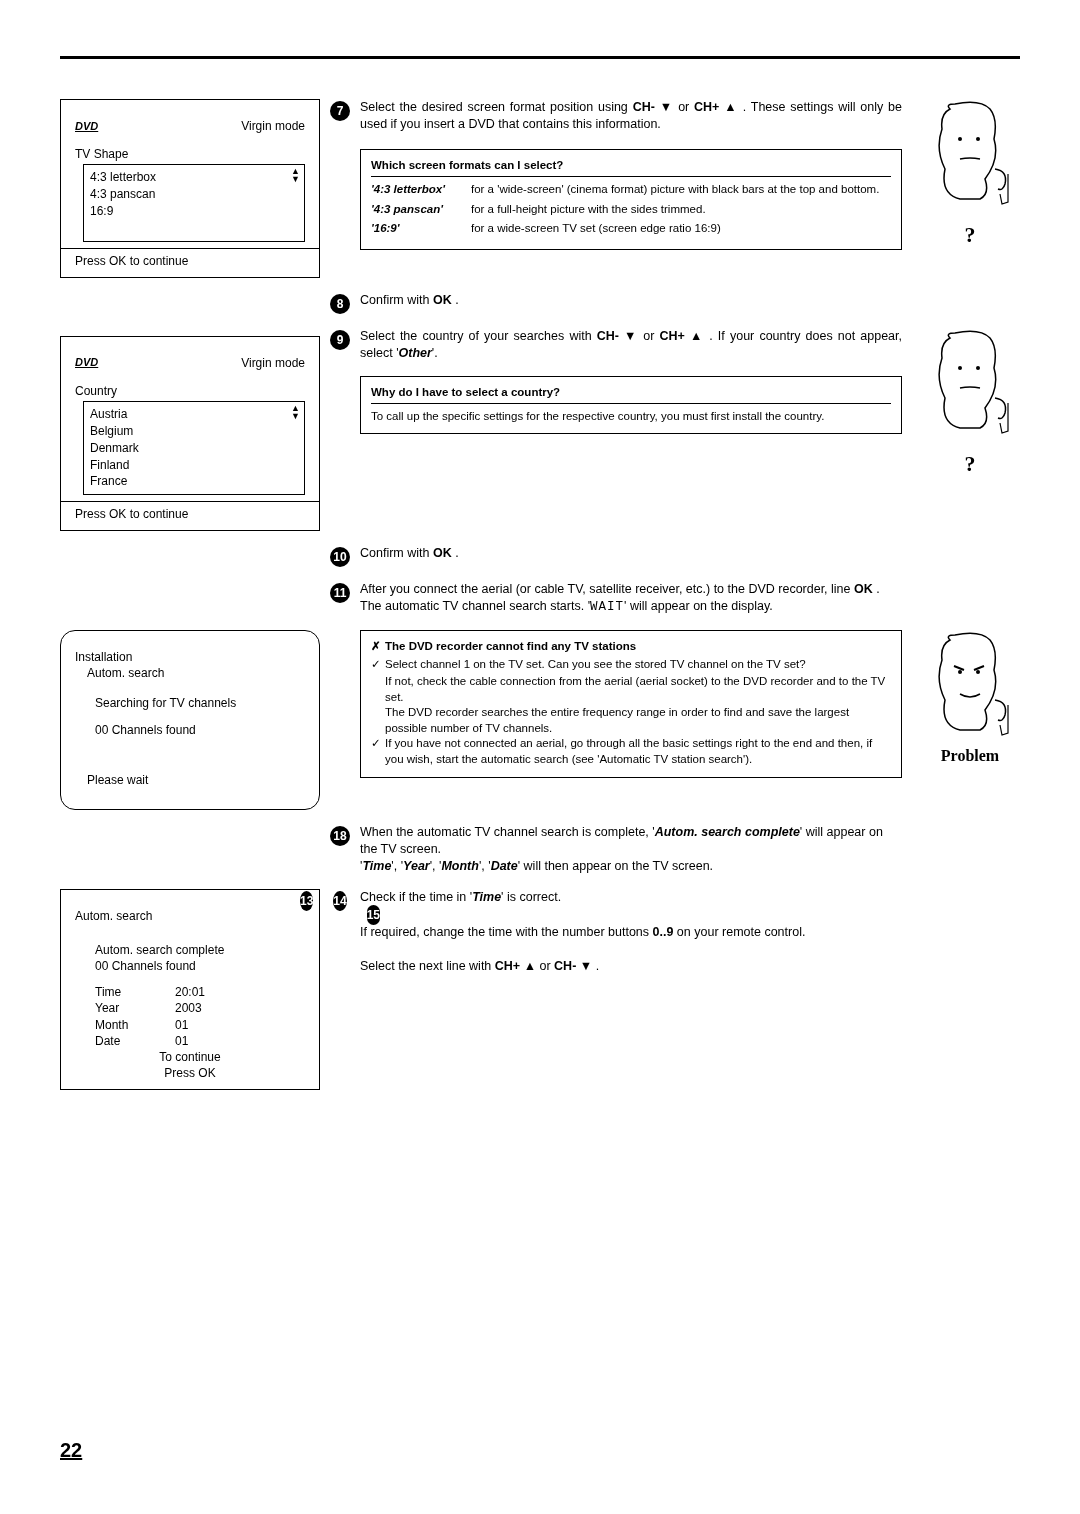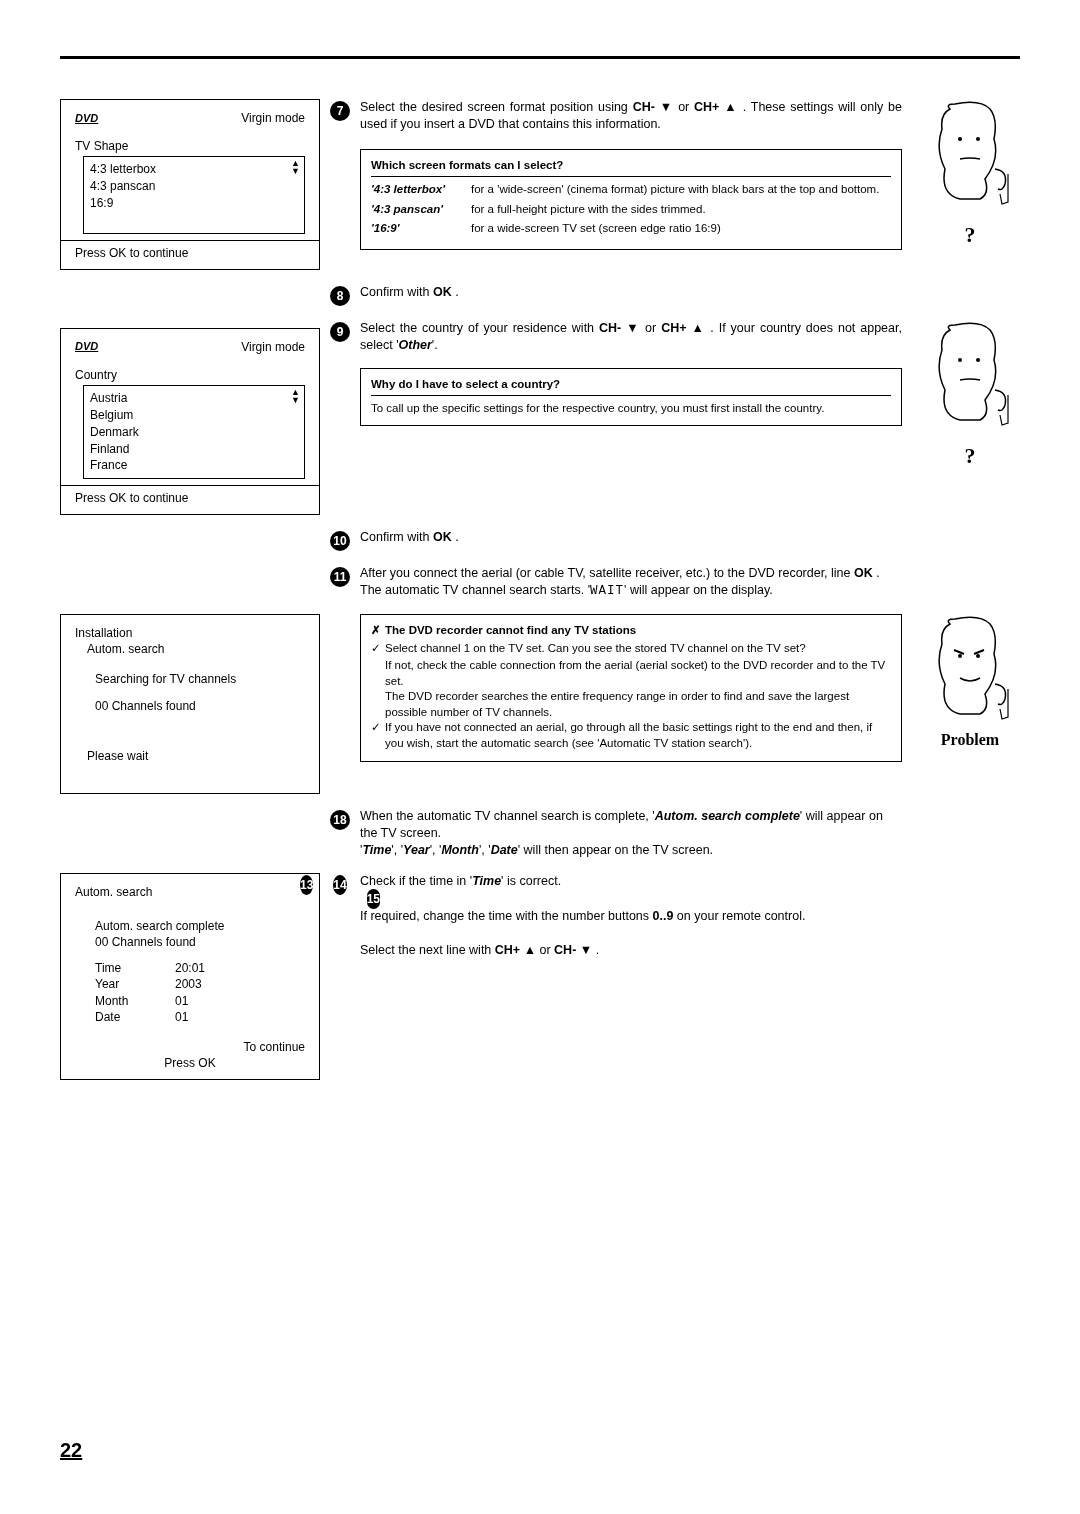--- a/index.html
+++ b/index.html
@@ -59,21 +59,21 @@
     background: #000;
     color: #fff;
     font-weight: bold;
     font-size: 12px;
     text-align: center;
     line-height: 20px;
   }
   .osd {
     border: 1px solid #000;
     box-sizing: border-box;
-    padding: 10px 14px 8px 14px;
+    padding: 18px 14px 8px 14px;
     font-size: 12px;
     line-height: 1.35;
   }
   .osd-header {
     display: flex;
     justify-content: space-between;
     align-items: center;
     margin-bottom: 12px;
   }
   .dvd-logo {
@@ -240,21 +240,21 @@
           <div>France</div>
         </div>
         <div class="osd-footer">Press OK to continue</div>
       </div>
     </div>
     <div class="midcol">
         <span class="step-num">9</span>
       </div>
     <div class="maincol">
       <div style="margin-bottom:14px;">
-        <span>Select the country of your residence with </span><b>CH-</b> ▼<span> or </span><b>CH+</b> ▲<span> . If your country does not appear, select '</span><b><i>Other</i></b><span>'.</span>
+        <span>Select the country of your searches with </span><b>CH-</b> ▼<span> or </span><b>CH+</b> ▲<span> . If your country does not appear, select '</span><b><i>Other</i></b><span>'.</span>
       </div>
       <div class="infobox">
         <div class="ib-title">Why do I have to select a country?</div>
         <div>To call up the specific settings for the respective country, you must first install the country.</div>
       </div>
     </div>
     <div class="rightcol">
       <svg class="face-svg" viewBox="0 0 80 110">
         <path d="M20 10 Q15 5 25 5 Q50 0 60 10 Q68 20 64 40 Q70 60 55 80 Q60 95 50 100 L30 100 Q10 95 15 70 Q5 50 12 30 Q10 15 20 10 Z" fill="none" stroke="#000" stroke-width="1.5"></path>
         <circle cx="30" cy="40" r="2" fill="#000"></circle>
@@ -285,21 +285,21 @@
       </div>
     <div class="maincol">
       <span>After you connect the aerial (or cable TV, satellite receiver, etc.) to the DVD recorder, line </span><b>OK</b><span> .</span><br>
       <span>The automatic TV channel search starts. '</span><span class="wait">WAIT</span><span>' will appear on the display.</span>
     </div>
     <div class="rightcol"></div>
   </div>
 
   <div class="row">
     <div class="leftcol">
-      <div class="osd" style="height:180px;">
+      <div class="osd" style="height:180px;border-radius:15px;">
         <div>Installation</div>
         <div style="margin-left:12px;">Autom. search</div>
         <div style="margin:14px 0 0 20px;">Searching for TV channels</div>
         <div style="margin:10px 0 0 20px;">00 Channels found</div>
         <div style="margin:34px 0 0 12px;">Please wait</div>
       </div>
     </div>
     <div class="midcol"></div>
     <div class="maincol">
       <div class="infobox">
@@ -353,21 +353,21 @@
             </div>
           <div class="kv">
               <span class="k">Month</span>
               <span>01</span>
             </div>
           <div class="kv">
               <span class="k">Date</span>
               <span>01</span>
             </div>
         </div>
-        <div style="text-align:right; margin-top:14px;">To continue</div>
+        <div style="text-align:center; margin-top:0;">To continue</div>
         <div style="text-align:center;">Press OK</div>
       </div>
     </div>
     <div class="midcol" style="flex-direction:row; gap:20px;">
       <span class="step-num">13</span>
       <span class="step-num">14</span>
       <span class="step-num" style="margin-top:14px;border-radius:7px;">15</span>
     </div>
     <div class="maincol" style="text-align:left;">
       <div style="margin-bottom:18px;">

